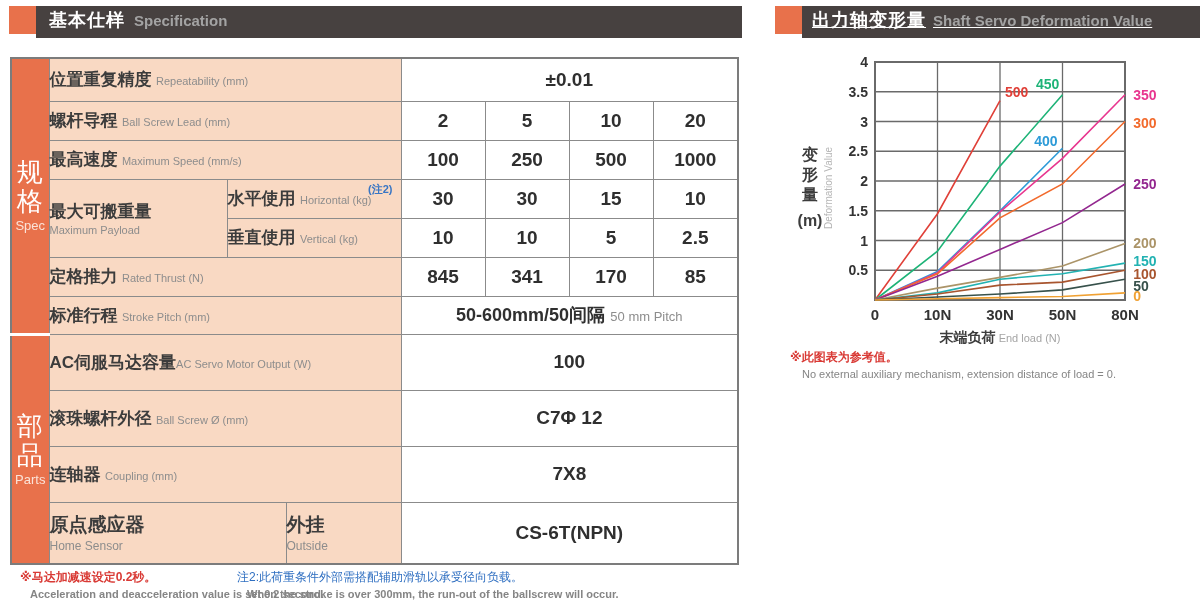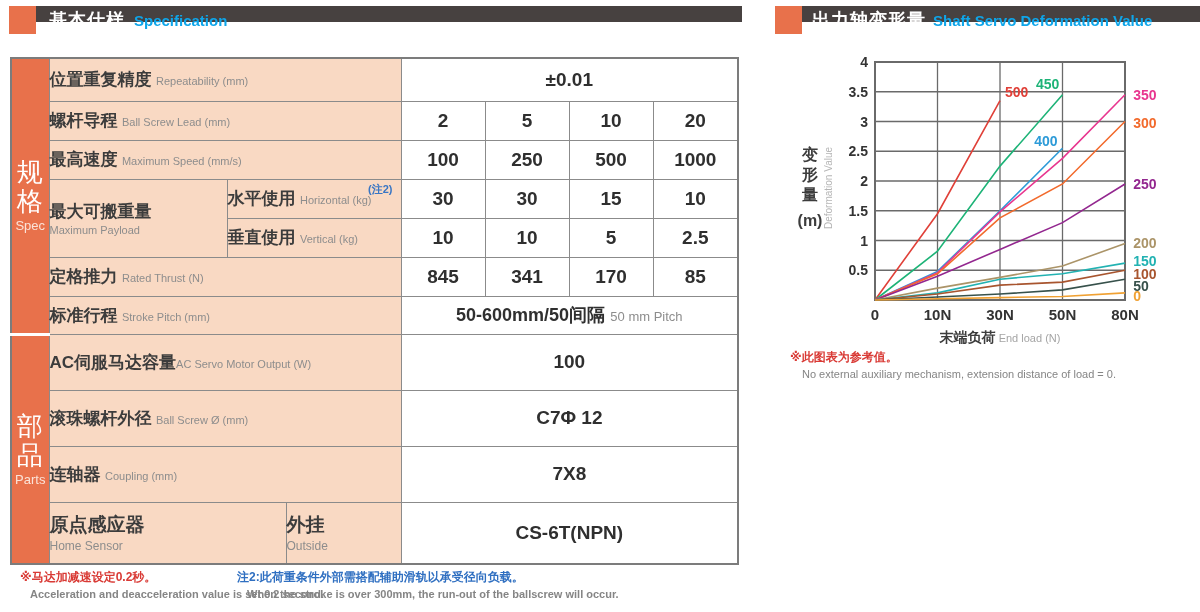--- a/index.html
+++ b/index.html
@@ -1,25 +1,25 @@
 <!DOCTYPE html>
 <html><head>
 <meta charset="utf-8">
 <style>
   html,body{margin:0;padding:0;background:#fff;}
   #page{position:relative;width:1200px;height:612px;background:#fff;overflow:hidden;
         font-family:"Liberation Sans","DejaVu Sans",sans-serif;}
 
   
-  .hdr{position:absolute;height:16px;display:flex;}
+  .hdr{position:absolute;height:32px;display:flex;}
   .hdr .sq{width:27px;height:28px;background:#e8714b;}
   .hdr .bar{flex:1;background:#474140;color:#fff;display:flex;align-items:baseline;
             padding:0 0 0 13px;gap:9px;line-height:28px;}
   .hdr .zh{font-size:18px;font-weight:bold;letter-spacing:1px;}
-  .hdr .en{font-size:15px;font-weight:bold;color:#0ea5e9;}
+  .hdr .en{font-size:15px;font-weight:bold;color:#a3a3a3;}
 
   
   table.spec{position:absolute;left:10px;top:57px;border-collapse:collapse;table-layout:fixed;
              width:727px;}
   table.spec td{border:1.5px solid #8b8b8b;padding:0;vertical-align:middle;}
   table.spec{border:2px solid #7c7c7c;}
   td.group{background:#e8714b;color:#fff;text-align:center;
            border-left:2px solid #7c7c7c;border-right:2px solid #ffffff;}
   td.group .gzh{font-size:26px;font-weight:normal;line-height:1.12;letter-spacing:1px;}
   td.group .gen{font-size:13px;color:#fbe3d8;margin-top:2px;}
@@ -33,21 +33,21 @@
   .stacked .lzh{display:block;}
   .stacked .len{display:block;margin-top:1px;}
   td.sub-label{background:#f9d9c3;padding:2px 8px 2px 12px;position:relative;}
   .note2{position:absolute;top:2px;right:8px;font-size:11px;color:#3a76c4;font-weight:bold;}
   tr.h43{height:43px;} tr.h39{height:39px;} tr.h38{height:38px;}
   tr.h56{height:56px;} tr.h62{height:62px;}
 
   
   .fnote{position:absolute;font-size:12px;}
   .fnote .zh-red{color:#d93a35;font-weight:bold;}
-  .fnote .zh-blue{color:#2f6fc1;font-weight:bold;}
+  .fnote .zh-blue{color:#2f6fc1;font-weight:normal;}
   .fnote .en{color:#858585;font-size:11px;font-weight:bold;margin-top:2px;margin-left:10px;}
 
   
   #chart-svg{position:absolute;left:780px;top:48px;width:420px;height:310px;}
   .ytick{font:700 14px "Liberation Sans","DejaVu Sans",sans-serif;fill:#333;}
   .xtick{font:700 15px "Liberation Sans","DejaVu Sans",sans-serif;fill:#333;}
   .slabel{font:700 14px "Liberation Sans","DejaVu Sans",sans-serif;}
   .yt-zh{font:700 16px "Liberation Sans","DejaVu Sans",sans-serif;fill:#3c3c3c;}
   .yt-en{font:400 10px "Liberation Sans","DejaVu Sans",sans-serif;fill:#b5b5b5;}
   .xt-zh{font:700 14px "Liberation Sans","DejaVu Sans",sans-serif;fill:#3c3c3c;}

